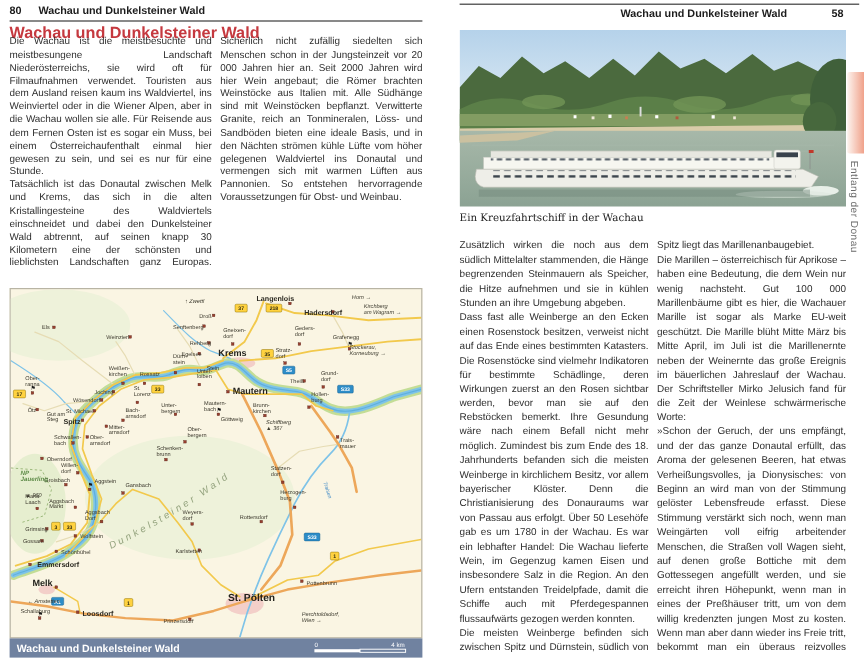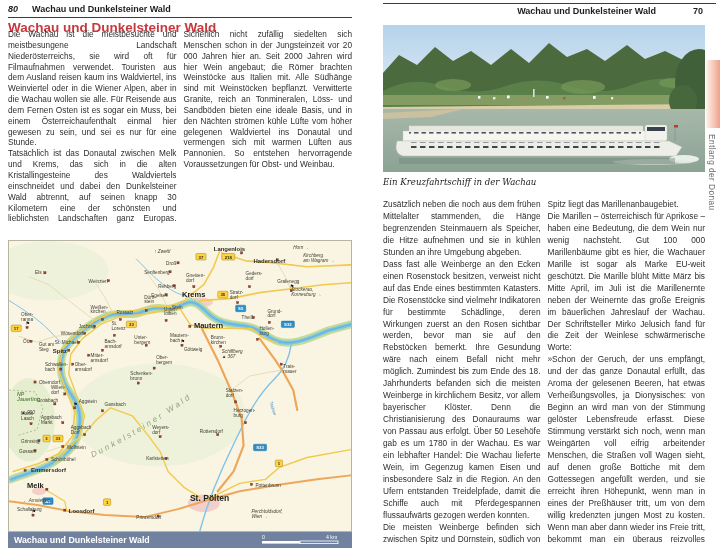--- a/index.html
+++ b/index.html
@@ -33,39 +33,39 @@
   .bt{font-size:4.3px;font-weight:700;fill:#2e2a10;}
   .btb{fill:#fff;}
   .nt{font-size:4.7px;font-style:italic;fill:#3e3c30;}
   .nt.g{fill:#5f8c49;font-weight:700;font-size:5.2px;}
   .nt.b{fill:#4a90c8;font-size:4.5px;}
   .dkw{font-size:8.2px;font-style:italic;letter-spacing:2.6px;fill:#94a37e;}
   .sc-t{font-size:5.2px;fill:#fff;font-family:"Liberation Sans",sans-serif;}
   
   #photo{position:absolute;left:383px;top:25px;width:322px;height:147px;display:block;}
   #photo-caption{position:absolute;left:383px;top:177px;font-family:"DejaVu Serif",serif;
-                 font-style:italic;font-size:8.6px;color:#222;}
+                 font-size:8.6px;color:#222;}
   
   #tab{position:absolute;right:0;top:60px;width:14px;height:68px;
        background:linear-gradient(90deg,#fdf4ef,#f0a18a);border-radius:2px 0 0 2px;}
   #tab-label{position:absolute;right:3px;top:134px;writing-mode:vertical-rl;
              font-size:8.4px;color:#6a6a6a;letter-spacing:.4px;white-space:nowrap;}
 </style>
 </head>
 <body>
 
 <div id="spread">
 
-  <span class="pnum" style="left:8px;top:4px;font-style:italic;">80</span>
+  <span class="pnum" style="left:8px;top:4px;">80</span>
   <span class="rhead" style="left:32px;top:4px;">Wachau und Dunkelsteiner Wald</span>
   <div class="rule" style="left:8px;top:17px;width:344px;"></div>
 
   <div class="rule" style="left:383px;top:3px;width:333px;"></div>
   <span class="rhead" style="right:64px;top:6px;">Wachau und Dunkelsteiner Wald</span>
-  <span class="pnum" style="right:17px;top:6px;">70</span>
+  <span class="pnum" style="right:17px;top:6px;">58</span>
 
   <h1 id="lp-title">Wachau und Dunkelsteiner Wald</h1>
   <div id="lp-body" class="cols">
       <p>Die Wachau ist die meistbesuchte und meistbesungene Landschaft Niederösterreichs, sie wird oft für Filmaufnahmen verwendet. Touristen aus dem Ausland reisen kaum ins Waldviertel, ins Weinviertel oder in die Wiener Alpen, aber in die Wachau wollen sie alle. Für Reisende aus dem Fernen Osten ist es sogar ein Muss, bei einem Österreichaufenthalt einmal hier gewesen zu sein, und sei es nur für eine Stunde.</p>
       <p>Tatsächlich ist das Donautal zwischen Melk und Krems, das sich in die alten Kristallingesteine des Waldviertels einschneidet und dabei den Dunkelsteiner Wald abtrennt, auf seinen knapp 30 Kilometern eine der schönsten und lieblichsten Landschaften ganz Europas. Sicherlich nicht zufällig siedelten sich Menschen schon in der Jungsteinzeit vor 20 000 Jahren hier an. Seit 2000 Jahren wird hier Wein angebaut; die Römer brachten Weinstöcke aus Italien mit. Alle Südhänge sind mit Weinstöcken bepflanzt. Verwitterte Granite, reich an Tonmineralen, Löss- und Sandböden bieten eine ideale Basis, und in den Nächten strömen kühle Lüfte vom höher gelegenen Waldviertel ins Donautal und vermengen sich mit warmen Lüften aus Pannonien. So entstehen hervorragende Voraussetzungen für Obst- und Weinbau.</p>
     </div>
 
   <div id="map-wrap">
     <svg id="map-svg" viewBox="0 0 344 292">
 
@@ -338,21 +338,21 @@
       <line x1="292" y1="116" x2="292" y2="102" stroke="#888" stroke-width=".6"></line>
       <rect x="291" y="100" width="4" height="2.5" fill="#c0392b"></rect>
       <ellipse cx="301" cy="134" rx="15" ry="4" fill="#edf2ec" opacity=".95"></ellipse>
       <ellipse cx="270" cy="137" rx="40" ry="3" fill="#dce6dd" opacity=".55"></ellipse>
       <rect x="16" y="133" width="276" height="6" fill="#70887a" opacity=".45"></rect>
     </g>
   </svg>
   <div id="photo-caption">Ein Kreuzfahrtschiff in der Wachau</div>
 
   <div id="rp-body" class="cols rp">
-      <p>Zusätzlich neben die noch aus dem frühen Mittelalter stammenden, die Hänge begrenzenden Steinmauern als Speicher, die Hitze aufnehmen und sie in kühlen Stunden an ihre Umgebung abgeben.</p>
+      <p>Zusätzlich wirken die noch aus dem südlich Mittelalter stammenden, die Hänge begrenzenden Steinmauern als Speicher, die Hitze aufnehmen und sie in kühlen Stunden an ihre Umgebung abgeben.</p>
       <p>Dass fast alle Weinberge an den Ecken einen Rosenstock besitzen, verweist nicht auf das Ende eines bestimmten Katasters. Die Rosenstöcke sind vielmehr Indikatoren für bestimmte Schädlinge, deren Wirkungen zuerst an den Rosen sichtbar werden, bevor man sie auf den Rebstöcken bemerkt. Ihre Gesundung wäre nach einem Befall nicht mehr möglich. Zumindest bis zum Ende des 18. Jahrhunderts befanden sich die meisten Weinberge in kirchlichem Besitz, vor allem bayerischer Klöster. Denn die Christianisierung des Donauraums war von Passau aus erfolgt. Über 50 Lesehöfe gab es um 1780 in der Wachau. Es war ein lebhafter Handel: Die Wachau lieferte Wein, im Gegenzug kamen Eisen und insbesondere Salz in die Region. An den Ufern entstanden Treidelpfade, damit die Schiffe auch mit Pferdegespannen flussaufwärts gezogen werden konnten.</p>
       <p>Die meisten Weinberge befinden sich zwischen Spitz und Dürnstein, südlich von Spitz liegt das Marillenanbaugebiet.</p>
       <p>Die Marillen – österreichisch für Aprikose – haben eine Bedeutung, die dem Wein nur wenig nachsteht. Gut 100 000 Marillenbäume gibt es hier, die Wachauer Marille ist sogar als Marke EU-weit geschützt. Die Marille blüht Mitte März bis Mitte April, im Juli ist die Marillenernte neben der Weinernte das große Ereignis im bäuerlichen Jahreslauf der Wachau. Der Schriftsteller Mirko Jelusich fand für die Zeit der Weinlese schwärmerische Worte:</p>
       <p>»Schon der Geruch, der uns empfängt, und der das ganze Donautal erfüllt, das Aroma der gelesenen Beeren, hat etwas Verheißungsvolles, ja Dionysisches: von Beginn an wird man von der Stimmung gelöster Lebensfreude erfasst. Diese Stimmung verstärkt sich noch, wenn man Weingärten voll eifrig arbeitender Menschen, die Straßen voll Wagen sieht, auf denen große Bottiche mit dem Gottessegen angefüllt werden, und sie erreicht ihren Höhepunkt, wenn man in eines der Preßhäuser tritt, um von dem willig kredenzten jungen Most zu kosten. Wenn man aber dann wieder ins Freie tritt, bekommt man ein überaus reizvolles Gegenstück zur Baumblüte des Frühjahrs zu sehen: der Waldbereich auf</p>
     </div>
 
   <div id="tab"></div>
   <div id="tab-label">Entlang der Donau</div>
 
 </div>

